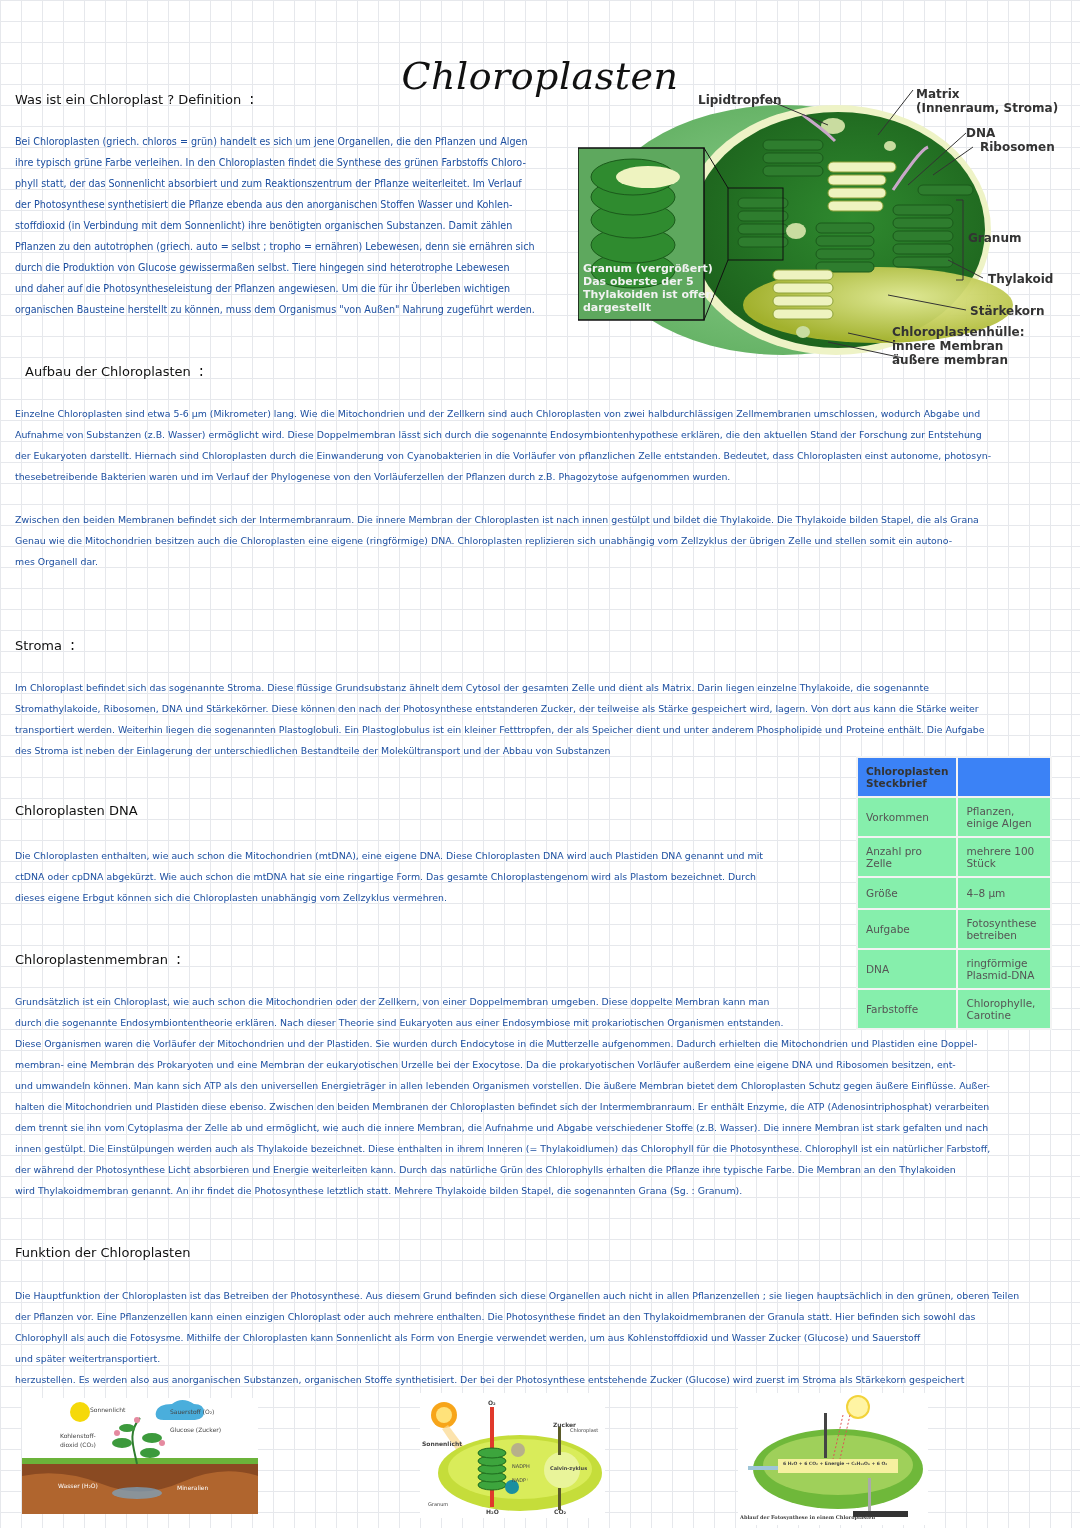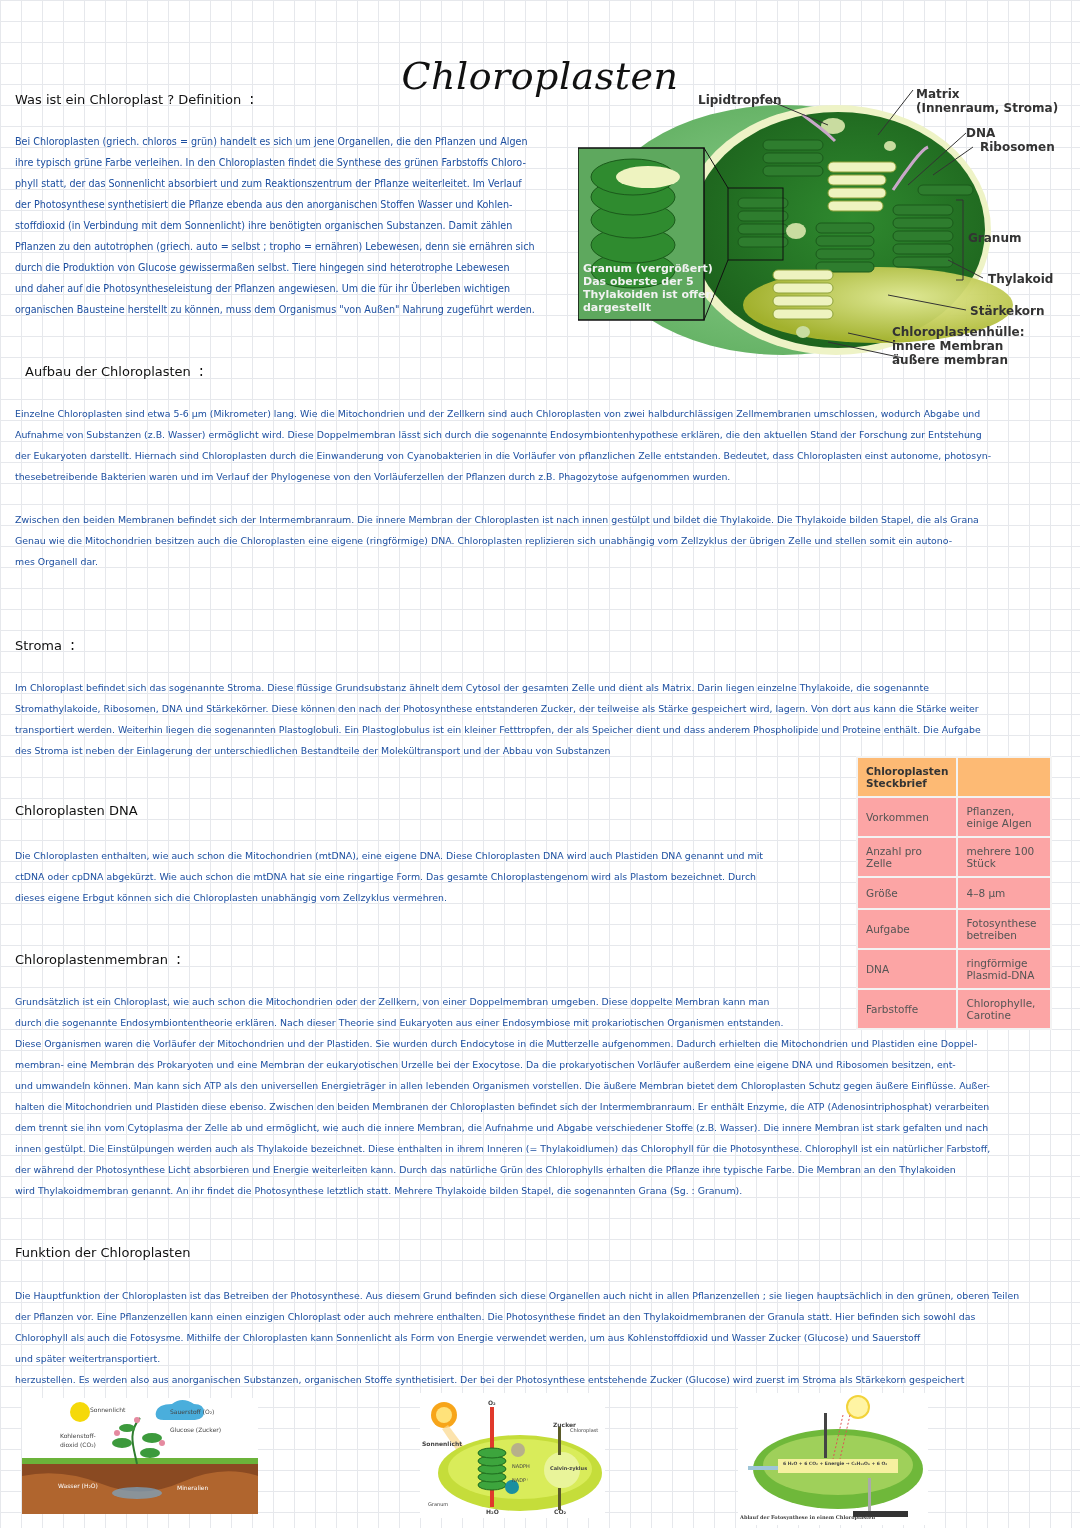--- a/index.html
+++ b/index.html
@@ -33,24 +33,24 @@
     font-size: 12px; font-weight: bold; color: #333; line-height: 14px; white-space: nowrap;
   }
   .diag-label.light { color: #f2f2f2; font-size: 11px; font-weight: bold; line-height: 13px; }
   
   .steckbrief {
     left: 856px; top: 756px; width: 196px;
     background: #f3f3f3; padding: 0; border-collapse: separate;
   }
   .steckbrief table { border-collapse: separate; border-spacing: 2px; width: 100%; background: #f3f3f3; }
   .steckbrief td {
-    background: #fca5a5; font-family: "DejaVu Sans", sans-serif;
+    background: #86efac; font-family: "DejaVu Sans", sans-serif;
     font-size: 10.5px; color: #555; padding: 4px 8px; vertical-align: middle; line-height: 12px;
   }
-  .steckbrief td.head { font-weight: bold; color: #333; background: #fdba74; }
+  .steckbrief td.head { font-weight: bold; color: #333; background: #3b82f6; }
   .steckbrief td.k { width: 82px; height: 30px; }
   
   .img-box { position: absolute; overflow: hidden; }
   .tiny { position: absolute; font-size: 6px; color: #444; white-space: nowrap; font-family: "DejaVu Sans", sans-serif; }
 </style>
 </head>
 <body>
 
 <div class="abs title">Chloroplasten</div>
 
@@ -187,21 +187,21 @@
   <div>Genau wie die Mitochondrien besitzen auch die Chloroplasten eine eigene (ringförmige) DNA. Chloroplasten replizieren sich unabhängig vom Zellzyklus der übrigen Zelle und stellen somit ein autono-</div>
   <div>mes Organell dar.</div>
 </div>
 
 <div class="abs heading" style="left:15px; top:636px;">
   <span>Stroma</span><span class="colon">:</span>
 </div>
 <div class="abs para" style="left:15px; top:677px; width:1042px; font-size:9.4px;">
   <div>Im Chloroplast befindet sich das sogenannte Stroma. Diese flüssige Grundsubstanz ähnelt dem Cytosol der gesamten Zelle und dient als Matrix. Darin liegen einzelne Thylakoide, die sogenannte</div>
   <div>Stromathylakoide, Ribosomen, DNA und Stärkekörner. Diese können den nach der Photosynthese entstanderen Zucker, der teilweise als Stärke gespeichert wird, lagern. Von dort aus kann die Stärke weiter</div>
-  <div>transportiert werden. Weiterhin liegen die sogenannten Plastoglobuli. Ein Plastoglobulus ist ein kleiner Fetttropfen, der als Speicher dient und dass anderem Phospholipide und Proteine enthält. Die Aufgabe</div>
+  <div>transportiert werden. Weiterhin liegen die sogenannten Plastoglobuli. Ein Plastoglobulus ist ein kleiner Fetttropfen, der als Speicher dient und unter anderem Phospholipide und Proteine enthält. Die Aufgabe</div>
   <div>des Stroma ist neben der Einlagerung der unterschiedlichen Bestandteile der Molekültransport und der Abbau von Substanzen</div>
 </div>
 
 <div class="abs steckbrief">
   <table>
     <tbody>
         <tr>
       <td class="head k">Chloroplasten Steckbrief</td>
       <td class="head"></td>
     </tr>

